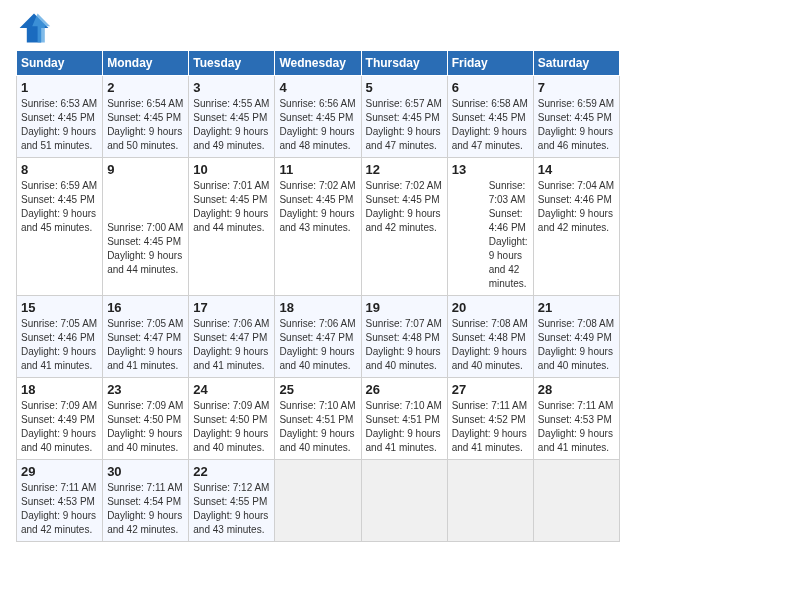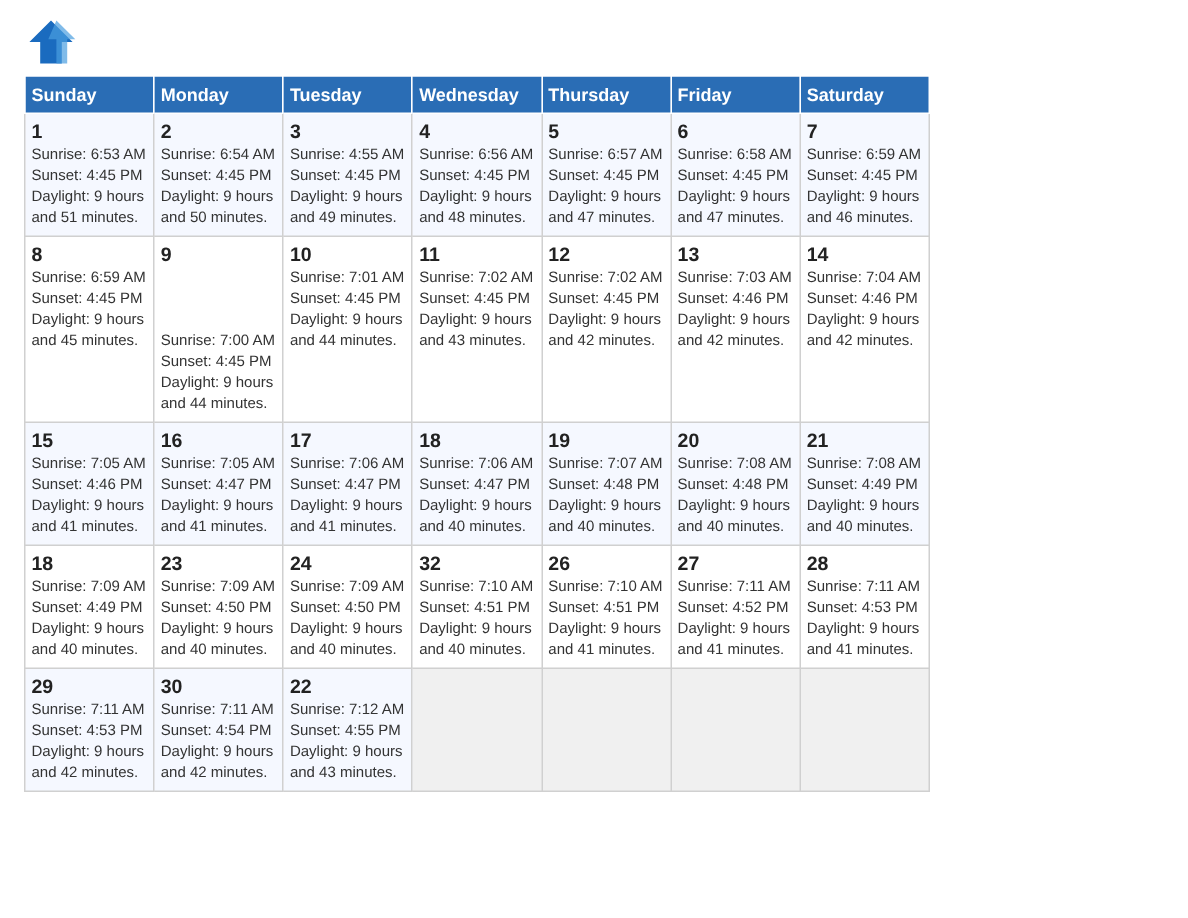--- a/index.html
+++ b/index.html
@@ -204,21 +204,21 @@
 Daylight: 9 hours and 43 minutes.</div>
           </td>
           <td>
             <span class="day-number">12</span>
             <div class="day-info" style="white-space: pre-line;">Sunrise: 7:02 AM
 Sunset: 4:45 PM
 Daylight: 9 hours and 42 minutes.</div>
           </td>
           <td>
             <span class="day-number">13</span>
-            <div class="day-info" style="white-space: pre-line;">Sunrise: 7:03 AM
+            <div class="day-info" style="white-space: pre-line; margin-left: 37px;">Sunrise: 7:03 AM
 Sunset: 4:46 PM
 Daylight: 9 hours and 42 minutes.</div>
           </td>
           <td>
             <span class="day-number">14</span>
             <div class="day-info" style="white-space: pre-line;">Sunrise: 7:04 AM
 Sunset: 4:46 PM
 Daylight: 9 hours and 42 minutes.</div>
           </td>
         </tr>
@@ -279,21 +279,21 @@
 Sunset: 4:50 PM
 Daylight: 9 hours and 40 minutes.</div>
           </td>
           <td>
             <span class="day-number">24</span>
             <div class="day-info" style="white-space: pre-line;">Sunrise: 7:09 AM
 Sunset: 4:50 PM
 Daylight: 9 hours and 40 minutes.</div>
           </td>
           <td>
-            <span class="day-number">32</span>
+            <span class="day-number">25</span>
             <div class="day-info" style="white-space: pre-line;">Sunrise: 7:10 AM
 Sunset: 4:51 PM
 Daylight: 9 hours and 40 minutes.</div>
           </td>
           <td>
             <span class="day-number">26</span>
             <div class="day-info" style="white-space: pre-line;">Sunrise: 7:10 AM
 Sunset: 4:51 PM
 Daylight: 9 hours and 41 minutes.</div>
           </td>

